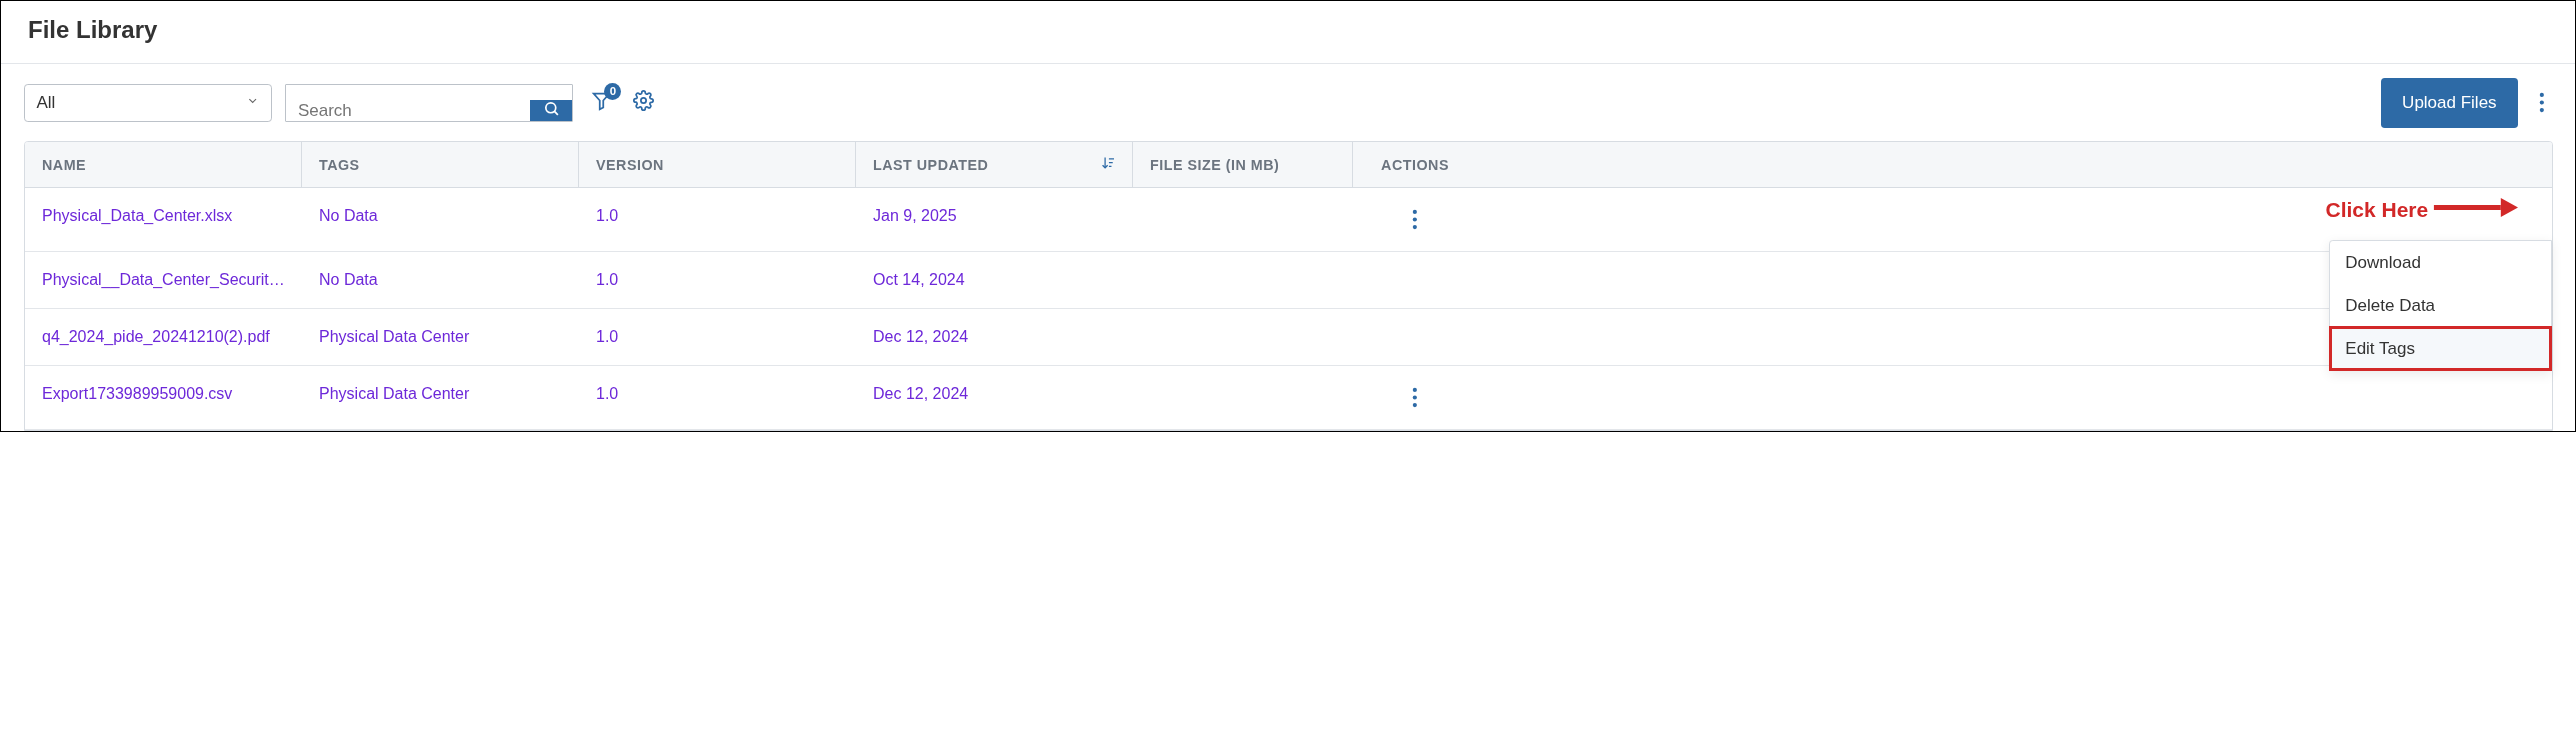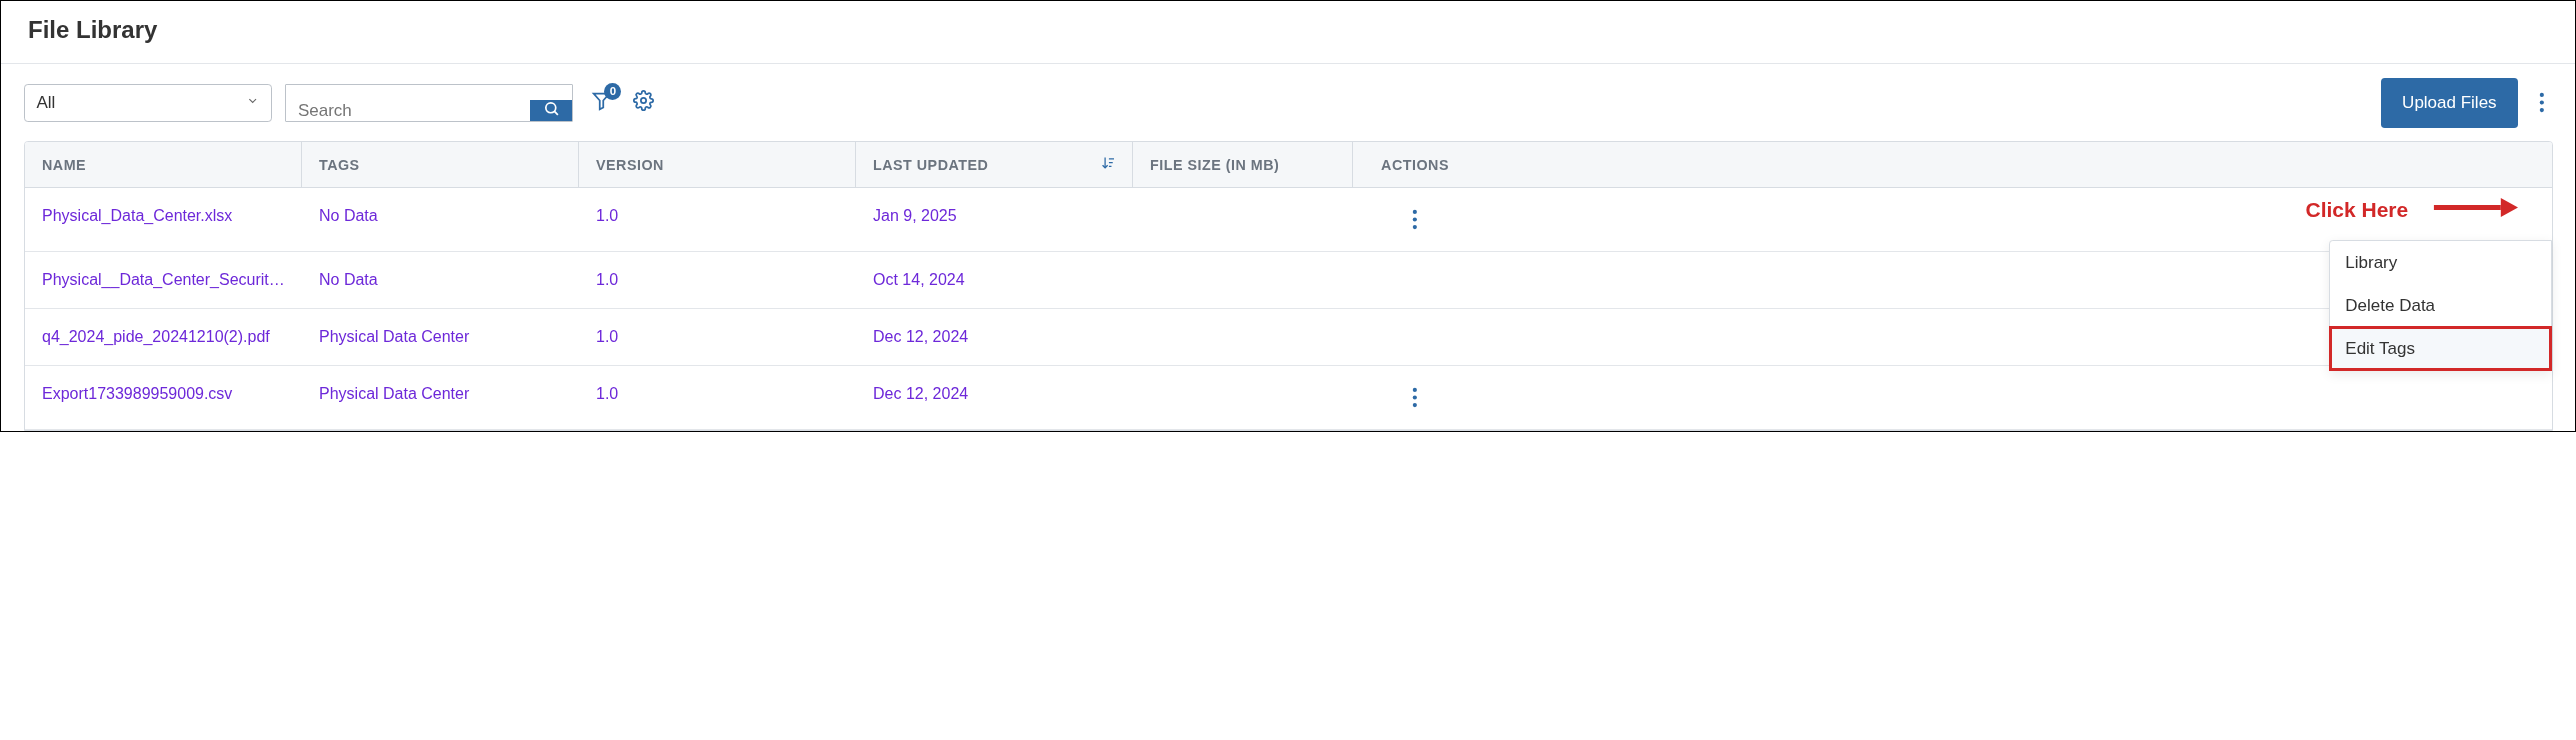--- a/index.html
+++ b/index.html
@@ -178,21 +178,20 @@
 
   .annotation {
     position: absolute;
     color: #d22828;
     font-weight: 700;
     font-size: 21px;
     pointer-events: none;
     z-index: 30;
     display: flex;
     align-items: center;
-    gap: 20px;
   }
 
   .menu {
     position: absolute;
     background: #fff;
     border: 1px solid #d7dce2;
     border-radius: 3.8px 0 0 3.8px;
     box-shadow: 0 3.8px 11.5px rgba(0,0,0,0.08);
     width: 223px;
     z-index: 20;
@@ -340,21 +339,21 @@
           </span>
         </div>
       </div>
     </div>
 
     <div class="scroll-gutter">
       <div class="scroll-thumb"></div>
     </div>
 
     <div class="menu" style="right:23px; top:99px;">
-      <div class="menu-item">Library</div>
+      <div class="menu-item">Download</div>
       <div class="menu-item">Delete Data</div>
       <div class="menu-item highlight">Edit Tags</div>
     </div>
 
     <div class="annotation" style="right:57px; top:53px;">
       <span>Click Here</span>
       <span style="margin-left:3.8px;">
         <svg width="86" height="27" viewBox="0 0 90 28">
           <line x1="2" y1="14" x2="72" y2="14" stroke="#d22828" stroke-width="5"></line>
           <polygon points="72,4 90,14 72,24" fill="#d22828"></polygon>

